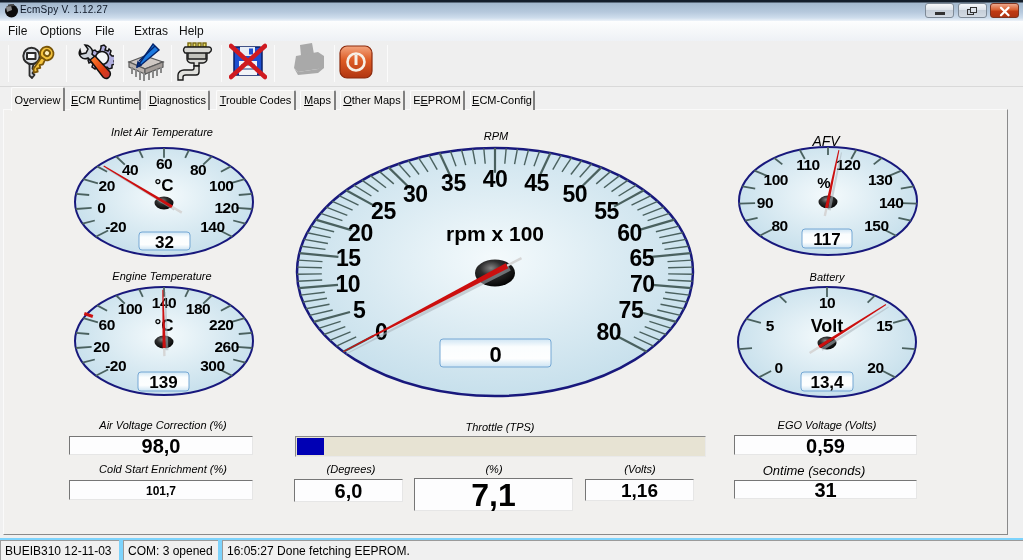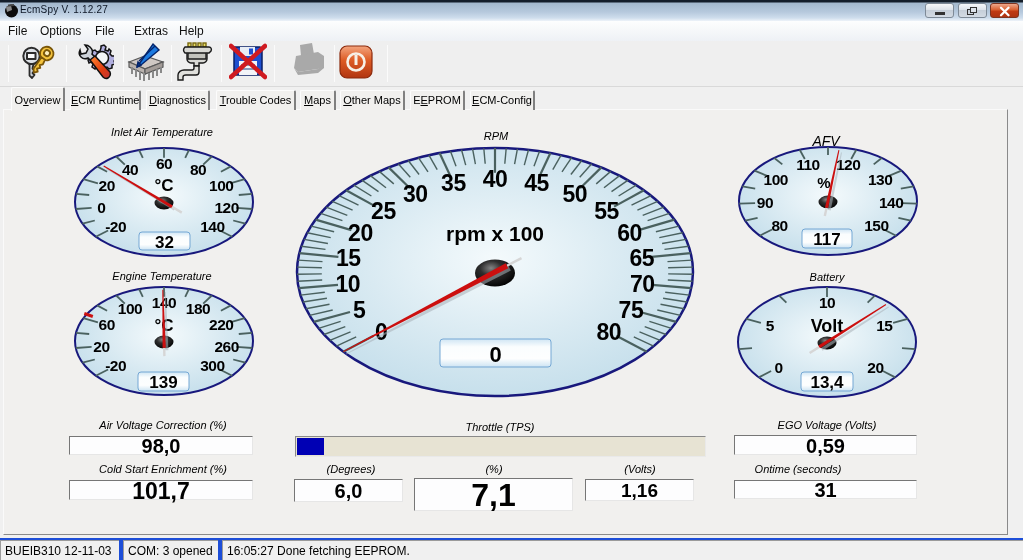--- a/index.html
+++ b/index.html
@@ -15,21 +15,21 @@
 .toolbar { position:absolute; left:0; top:41px; width:1023px; height:46px; background:#efefef; border-bottom:1px solid #d9d9d9; }
 .tsep { position:absolute; top:4px; height:37px; width:1px; background:#c5c5c5; border-right:1px solid #fbfbfb; }
 .tabstrip { position:absolute; left:0; top:87px; width:1023px; height:22px; }
 .tab { position:absolute; top:3px; height:20px; background:#f1f0ee; border-top:1px solid #fcfcfc; border-left:1px solid #fcfcfc; border-right:2px solid #808080; border-radius:2px 2px 0 0; text-align:center; font-size:11px; line-height:18px; color:#000; white-space:nowrap; }
 .tab.sel { top:0; height:24px; line-height:24px; z-index:5; }
 .page { position:absolute; left:3px; top:109px; width:1005px; height:426px; background:#f1f0ee;
   border-top:1px solid #fafafa; border-left:1px solid #fafafa; border-right:1px solid #8a8a8a; border-bottom:1px solid #8a8a8a; }
 .lbl { position:absolute; width:300px; text-align:center; color:#000;font-style:italic; }
 .tb { position:absolute; background:#fdfdfe; border-top:1px solid #767676; border-left:1px solid #767676;
   border-bottom:1px solid #e6e6e6; border-right:1px solid #e6e6e6; text-align:center; font-weight:bold; color:#000; }
-.statusbar { position:absolute; left:0; top:538px; width:1023px; height:22px; background:#1d4ed8; }
+.statusbar { position:absolute; left:0; top:538px; width:1023px; height:22px; background:#7dd3fc; }
 .sp { position:absolute; top:2px; height:22px; background:#f0f0f0; border-top:1px solid #9b9b9b; border-left:1px solid #9b9b9b; font-size:12px; color:#000; padding:3px 0 0 4px; }
 svg text { font-family:"Liberation Sans",sans-serif; }
 </style></head>
 <body>
 <div class="page"></div>
 <div style="position:absolute;left:0;top:0"><svg width="1023" height="560" viewBox="0 0 1023 560" font-family="Liberation Sans, sans-serif" fill="#000">
       <defs>
 <radialGradient id="gbg" cx="50%" cy="45%" r="72%">
 <stop offset="0%" stop-color="#f4fafc"></stop>
           <stop offset="45%" stop-color="#d9eaf2"></stop>
@@ -287,31 +287,31 @@
       <text x="827.0" y="382.5" font-size="17" font-weight="bold" text-anchor="middle" dominant-baseline="central">13,4</text>
     </svg></div>
 <div class="lbl" style="left:12px;top:126px;font-size:11px">Inlet Air Temperature</div>
 <div class="lbl" style="left:12px;top:270px;font-size:11px">Engine Temperature</div>
 <div class="lbl" style="left:346px;top:129.5px;font-size:11px">RPM</div>
 <div class="lbl" style="left:676px;top:133px;font-size:14px">AFV</div>
 <div class="lbl" style="left:677px;top:270.5px;font-size:11px">Battery</div>
 <div class="lbl" style="left:13px;top:419px;font-size:11px">Air Voltage Correction (%)</div>
 <div class="tb" style="left:69px;top:436px;width:184px;height:19px;font-size:20px;line-height:19px">98,0</div>
 <div class="lbl" style="left:13px;top:463px;font-size:11px">Cold Start Enrichment (%)</div>
-<div class="tb" style="left:69px;top:480px;width:184px;height:20px;font-size:23px;line-height:20px">101,7</div>
+<div class="tb" style="left:69px;top:480px;width:184px;height:20px;font-size:12px;line-height:20px">101,7</div>
 <div class="lbl" style="left:350px;top:421px;font-size:11px">Throttle (TPS)</div>
 <div class="lbl" style="left:201px;top:463px;font-size:11px">(Degrees)</div>
 <div class="tb" style="left:294px;top:479px;width:109px;height:23px;font-size:20px;line-height:23px">6,0</div>
 <div class="lbl" style="left:344px;top:463px;font-size:11px">(%)</div>
 <div class="tb" style="left:414px;top:478px;width:159px;height:33px;font-size:32px;line-height:33px">7,1</div>
 <div class="lbl" style="left:490px;top:463px;font-size:11px">(Volts)</div>
 <div class="tb" style="left:585px;top:479px;width:109px;height:22px;font-size:19px;line-height:22px">1,16</div>
 <div class="lbl" style="left:677px;top:419px;font-size:11px">EGO Voltage (Volts)</div>
 <div class="tb" style="left:734px;top:435px;width:183px;height:20px;font-size:20px;line-height:20px">0,59</div>
-<div class="lbl" style="left:648px;top:463px;font-size:11px">Ontime (seconds)</div>
+<div class="lbl" style="left:664px;top:463px;font-size:13px">Ontime (seconds)</div>
 <div class="tb" style="left:734px;top:480px;width:183px;height:19px;font-size:20px;line-height:19px">31</div>
 <div style="position:absolute;left:295px;top:436px;width:411px;height:21px;background:#e7e3d3;border-top:1px solid #8a8a8a;border-left:1px solid #8a8a8a;border-bottom:1px solid #e9e9e9;border-right:1px solid #e9e9e9">
     <div style="position:absolute;left:1px;top:1px;width:27px;height:17px;background:#0000b4"></div>
   </div>
 <div class="titlebar"></div>
 <div style="position:absolute;left:4px;top:3px;width:15px;height:15px">
 <svg width="15" height="15" viewBox="0 0 15 15">
       <circle cx="7.5" cy="8" r="6.5" fill="#0c0c0c"></circle>
       <path d="M2 4 L7 2 L8 7 L3 9 Z" fill="#8a8a8a"></path>
       <path d="M4 1.5 L10 1 L10 3 L4 3.5 Z" fill="#444"></path>

